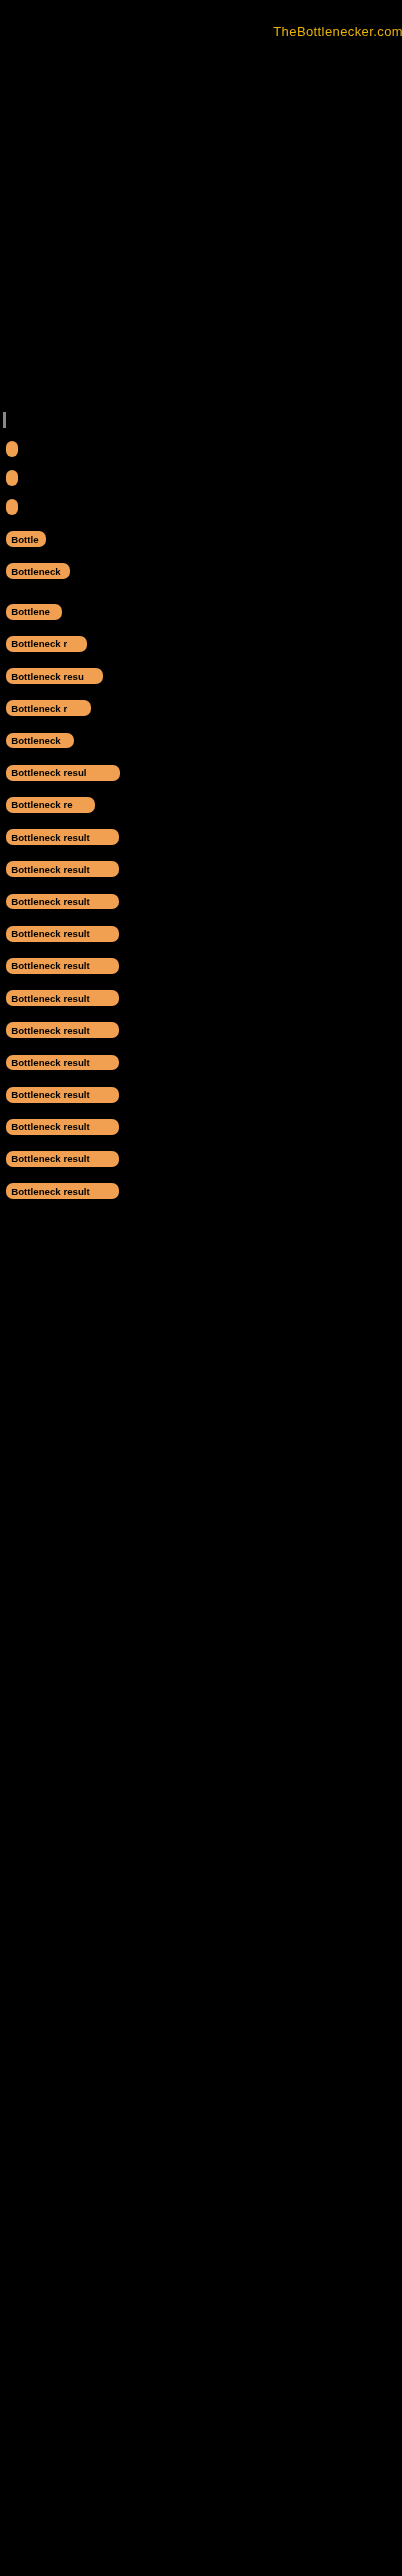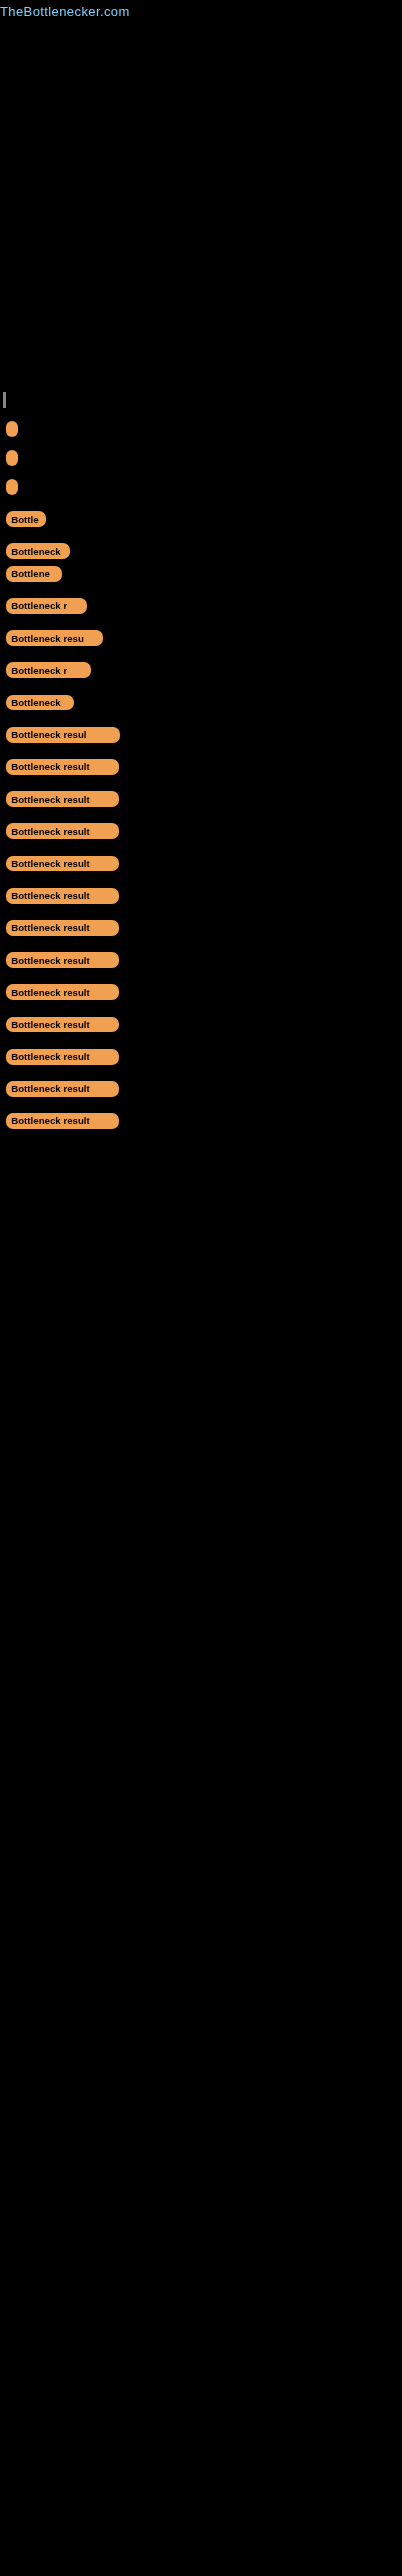--- a/index.html
+++ b/index.html
@@ -10,24 +10,24 @@
 
     body {
       background-color: #000;
       width: 403px;
       min-height: 2576px;
       font-family: Arial, sans-serif;
       position: relative;
     }
 
     .site-title {
-      color: #7dd3fc;
+      color: #eab308;
       font-size: 13px;
-      text-align: left;
-      padding-top: 4px;
+      text-align: right;
+      padding-top: 24px;
       letter-spacing: 0.4px;
     }
 
     .chart-area {
       width: 100%;
       height: 338px;
       background-color: #000;
       position: relative;
     }
 
@@ -125,21 +125,21 @@
   </div>
 
   <div class="result-item" style="margin-top:9.7px;">
     <div class="result-bar bar-4">Bottle</div>
   </div>
 
   <div class="result-item" style="margin-top:9.7px;">
     <div class="result-bar bar-5">Bottleneck</div>
   </div>
 
-  <div class="result-item" style="margin-top:0;">
+  <div class="result-item" style="margin-top:18px;">
     <div class="result-bar bar-6">Bottlene</div>
   </div>
 
   <div class="result-item" style="margin-top:9.7px;">
     <div class="result-bar bar-7">Bottleneck r</div>
   </div>
 
   <div class="result-item" style="margin-top:9.7px;">
     <div class="result-bar bar-8">Bottleneck resu</div>
   </div>
@@ -150,20 +150,23 @@
 
 
   <div class="result-item" style="margin-top:9.7px;">
     <div class="result-bar bar-11">Bottleneck</div>
   </div>
 
   <div class="result-item" style="margin-top:9.7px;">
     <div class="result-bar bar-12">Bottleneck resul</div>
   </div>
 
+  <div class="result-item" style="margin-top:9.7px;">
+    <div class="result-bar bar-13">Bottleneck re</div>
+  </div>
 
   <div class="result-item" style="margin-top:9.7px;">
     <div class="result-bar bar-14">Bottleneck result</div>
   </div>
 
   <div class="result-item" style="margin-top:9.7px;">
     <div class="result-bar bar-15">Bottleneck result</div>
   </div>
 
   <div class="result-item" style="margin-top:9.7px;">

